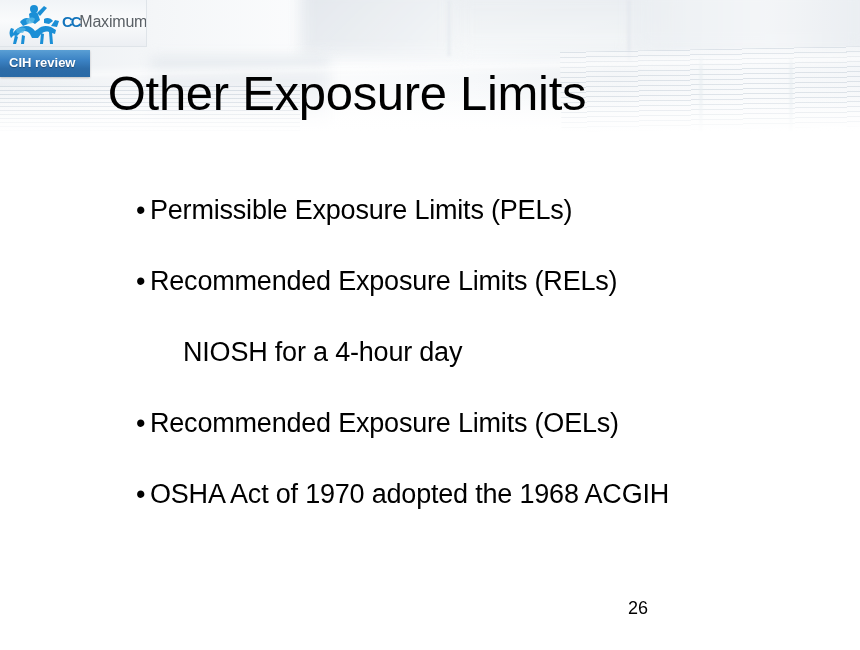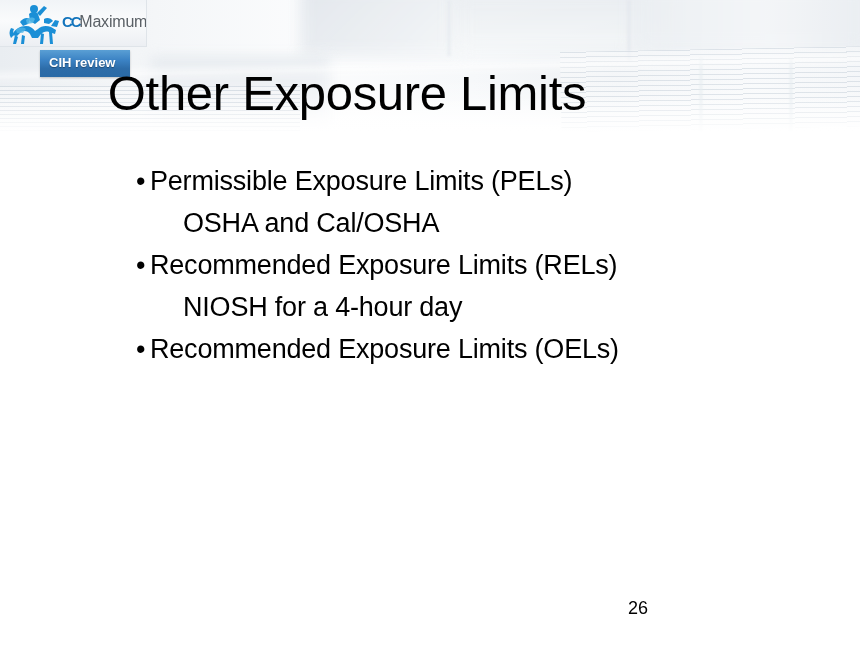--- a/index.html
+++ b/index.html
@@ -148,21 +148,20 @@
   }
 
   
   #cih-tab {
     position: absolute;
     left: 0; top: 50px;
     width: 90px;
     height: 27px;
     background: linear-gradient(to bottom, #5a9fd4 0%, #3b82c4 38%, #2d6ca8 70%, #2a6aa6 100%);
     box-shadow: 0 1px 2px rgba(0,0,0,.22);
-    margin-left: 40px;
   }
   #cih-tab-label {
     position: absolute;
     left: 9px;
     top: 5px;
     color: #ffffff;
     font-family: "Liberation Sans", sans-serif;
     font-size: 13px;
     font-weight: bold;
     text-shadow: 0 1px 1px rgba(0,0,0,.35);
@@ -193,20 +192,21 @@
     top: 160px;
     width: 700px;
   }
   .body-line {
     font-family: "Liberation Sans", sans-serif;
     font-size: 27px;
     line-height: 42px;
     color: #000000;
     white-space: nowrap;
     letter-spacing: -0.2px;
+    margin-top: 29px;
   }
   .body-line.indented {
     padding-left: 47px;
   }
   .bullet-dot {
     display: inline-block;
     width: 14px;
   }
   .wrap-line {
     margin-left: -1px;
@@ -290,34 +290,34 @@
 </div>
 
 <h1 id="slide-title">Other Exposure Limits</h1>
 
 <div id="slide-body">
 
   <div class="body-line">
     <span class="bullet-dot">•</span><span>Permissible Exposure Limits (PELs)</span>
   </div>
 
-  <div class="body-line indented">
-    <span>OSHA and Cal/OSHA</span>
-  </div>
 
   <div class="body-line">
     <span class="bullet-dot">•</span><span>Recommended Exposure Limits (RELs)</span>
   </div>
 
   <div class="body-line indented">
     <span>NIOSH for a 4-hour day</span>
   </div>
 
   <div class="body-line">
     <span class="bullet-dot">•</span><span>Recommended Exposure Limits (OELs)</span>
   </div>
 
 
+  <div class="body-line">
+    <span class="bullet-dot">•</span><span>OSHA Act of 1970 adopted the 1968 ACGIH</span>
+  </div>
 
 
 </div>
 
 <div id="page-number">26</div>
 
 </body></html>

